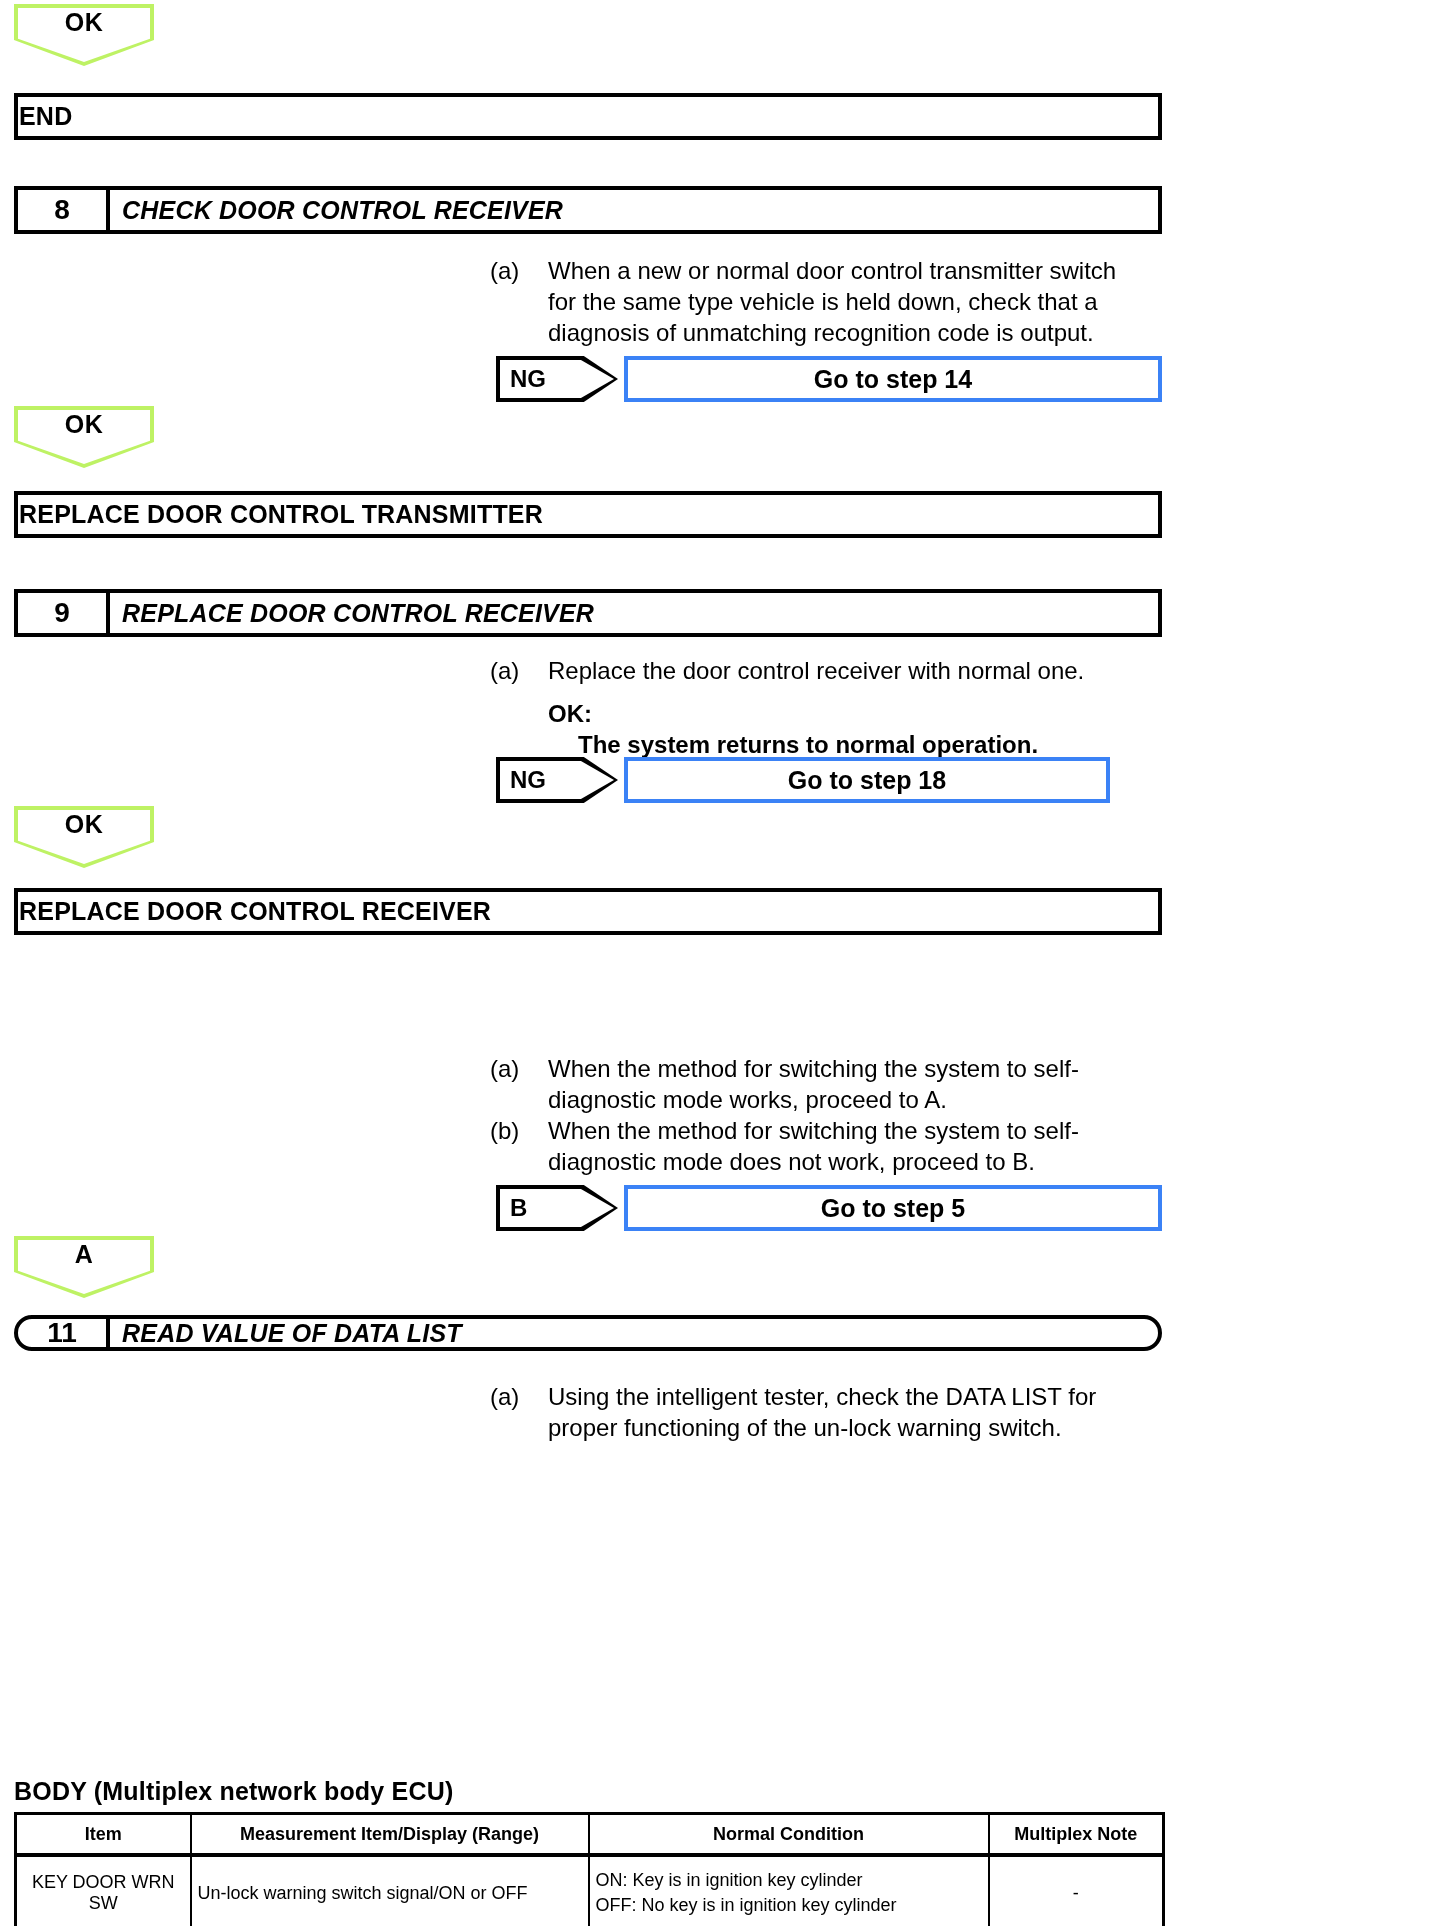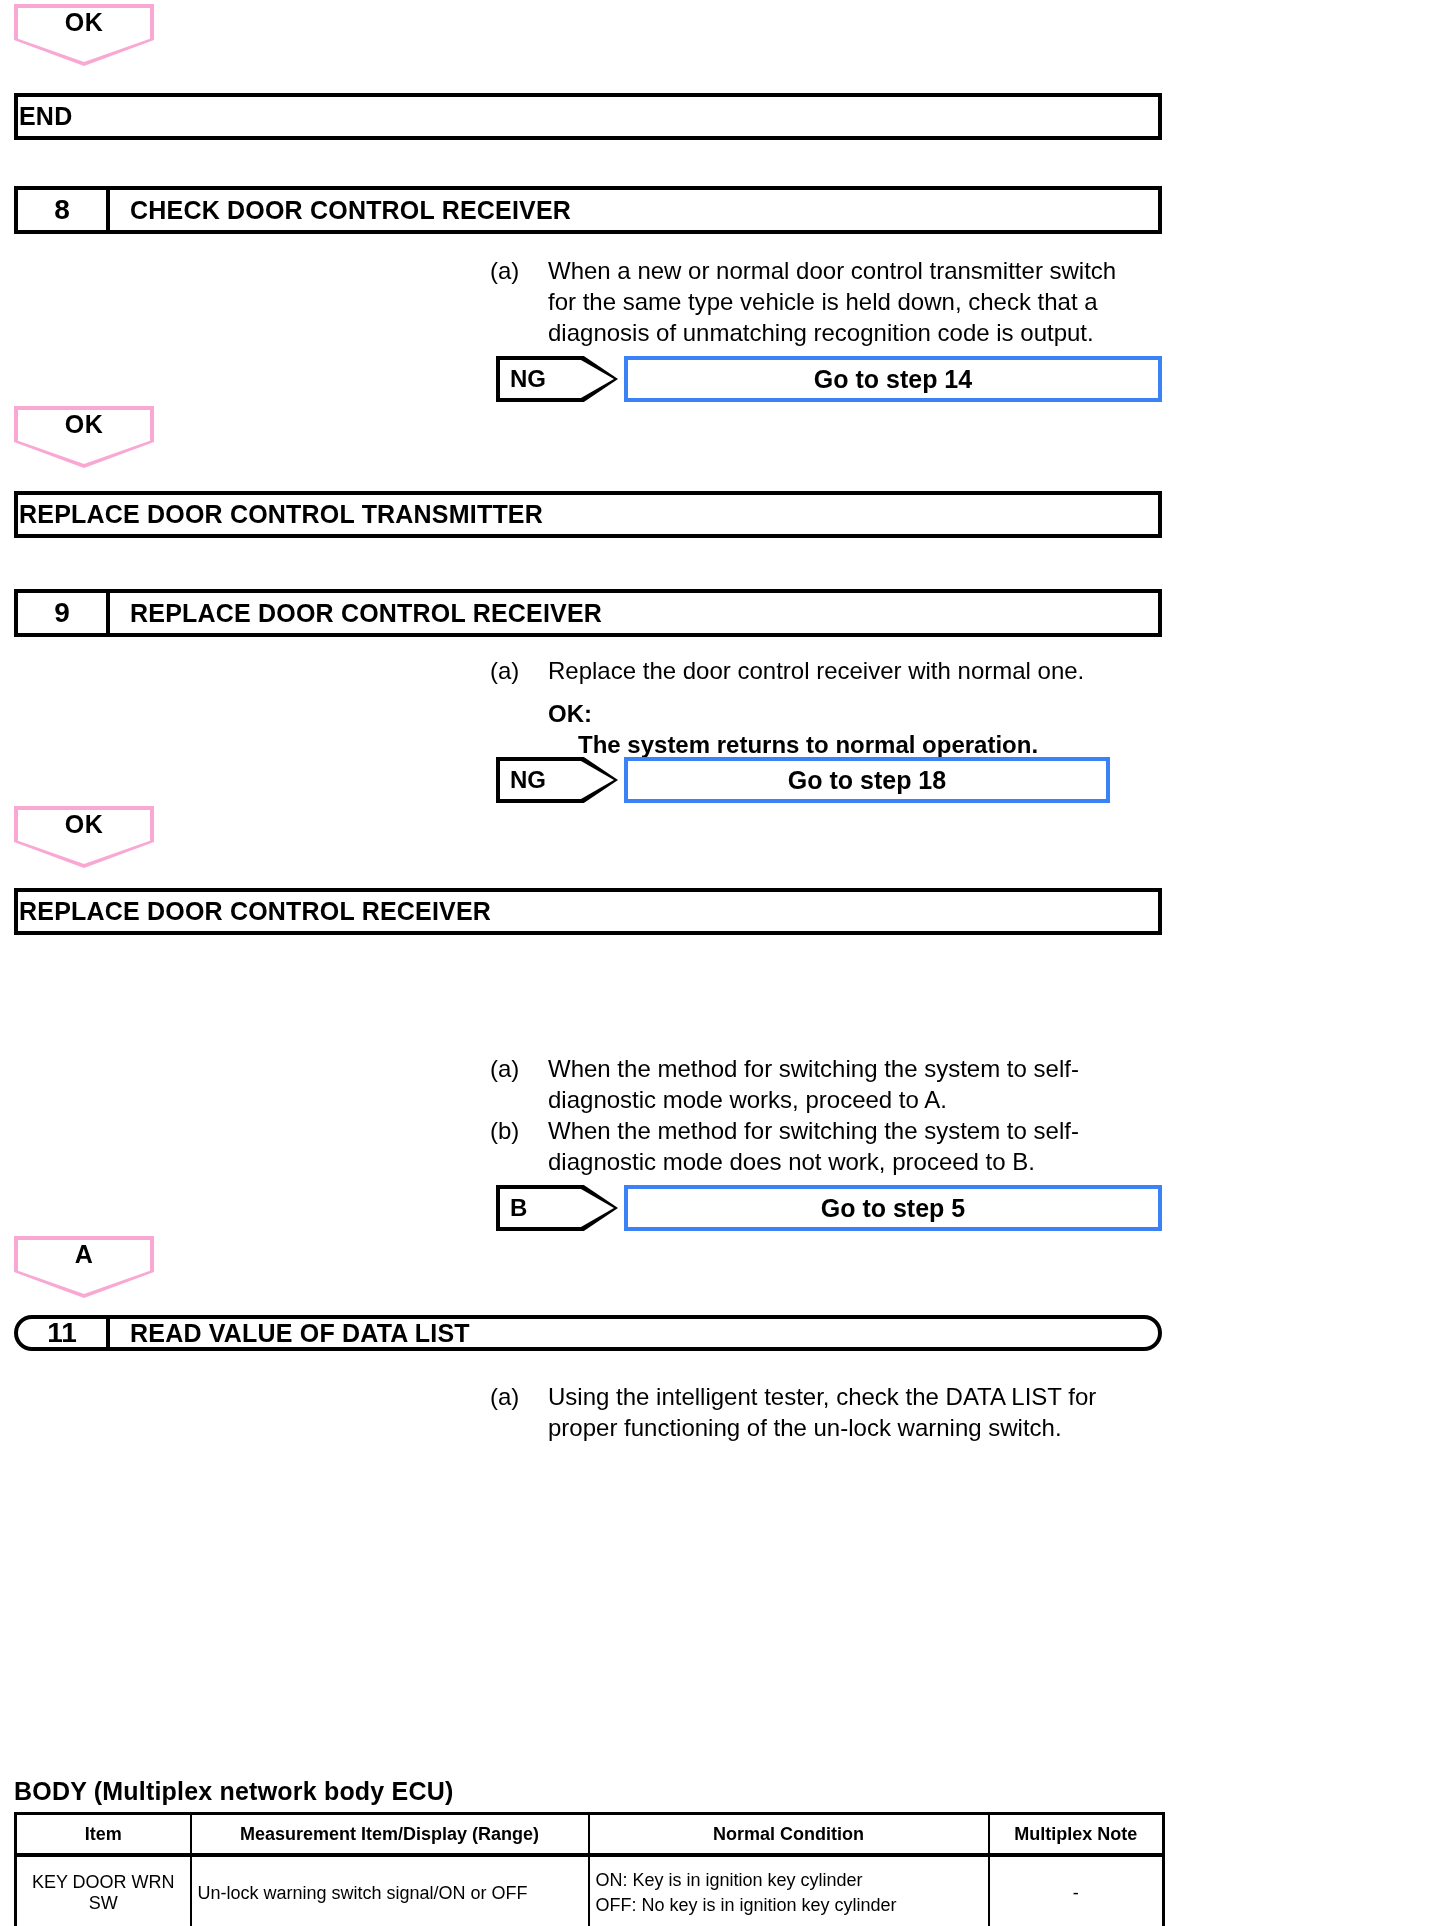--- a/index.html
+++ b/index.html
@@ -21,21 +21,21 @@
     left: 0; top: 0;
     width: 1456px;
     height: 1926px;
   }
 
   
   .pent {
     position: absolute;
     width: 140px;
     height: 62px;
-    background: #f9a8d4;
+    background: #bef264;
     clip-path: polygon(0 0, 100% 0, 100% 58%, 50% 100%, 0 58%);
   }
   .pent .inner {
     position: absolute;
     left: 4px; top: 4px;
     width: 132px;
     height: 54px;
     background: #fff;
     clip-path: polygon(0 0, 100% 0, 100% 57%, 50% 100%, 0 57%);
   }
@@ -80,25 +80,26 @@
     border-right: 4px solid #000;
     display: flex;
     align-items: center;
     justify-content: center;
     font-size: 28px;
     font-weight: bold;
   }
   .step .title {
     display: flex;
     align-items: center;
-    padding-left: 20px;
+    padding-left: 12px;
     font-size: 25px;
     font-weight: bold;
     letter-spacing: 0.2px;
     white-space: nowrap;
+    font-style: italic;
   }
 
   
   .body-block {
     position: absolute;
     font-size: 24px;
     line-height: 31px;
   }
   .para {
     display: flex;

